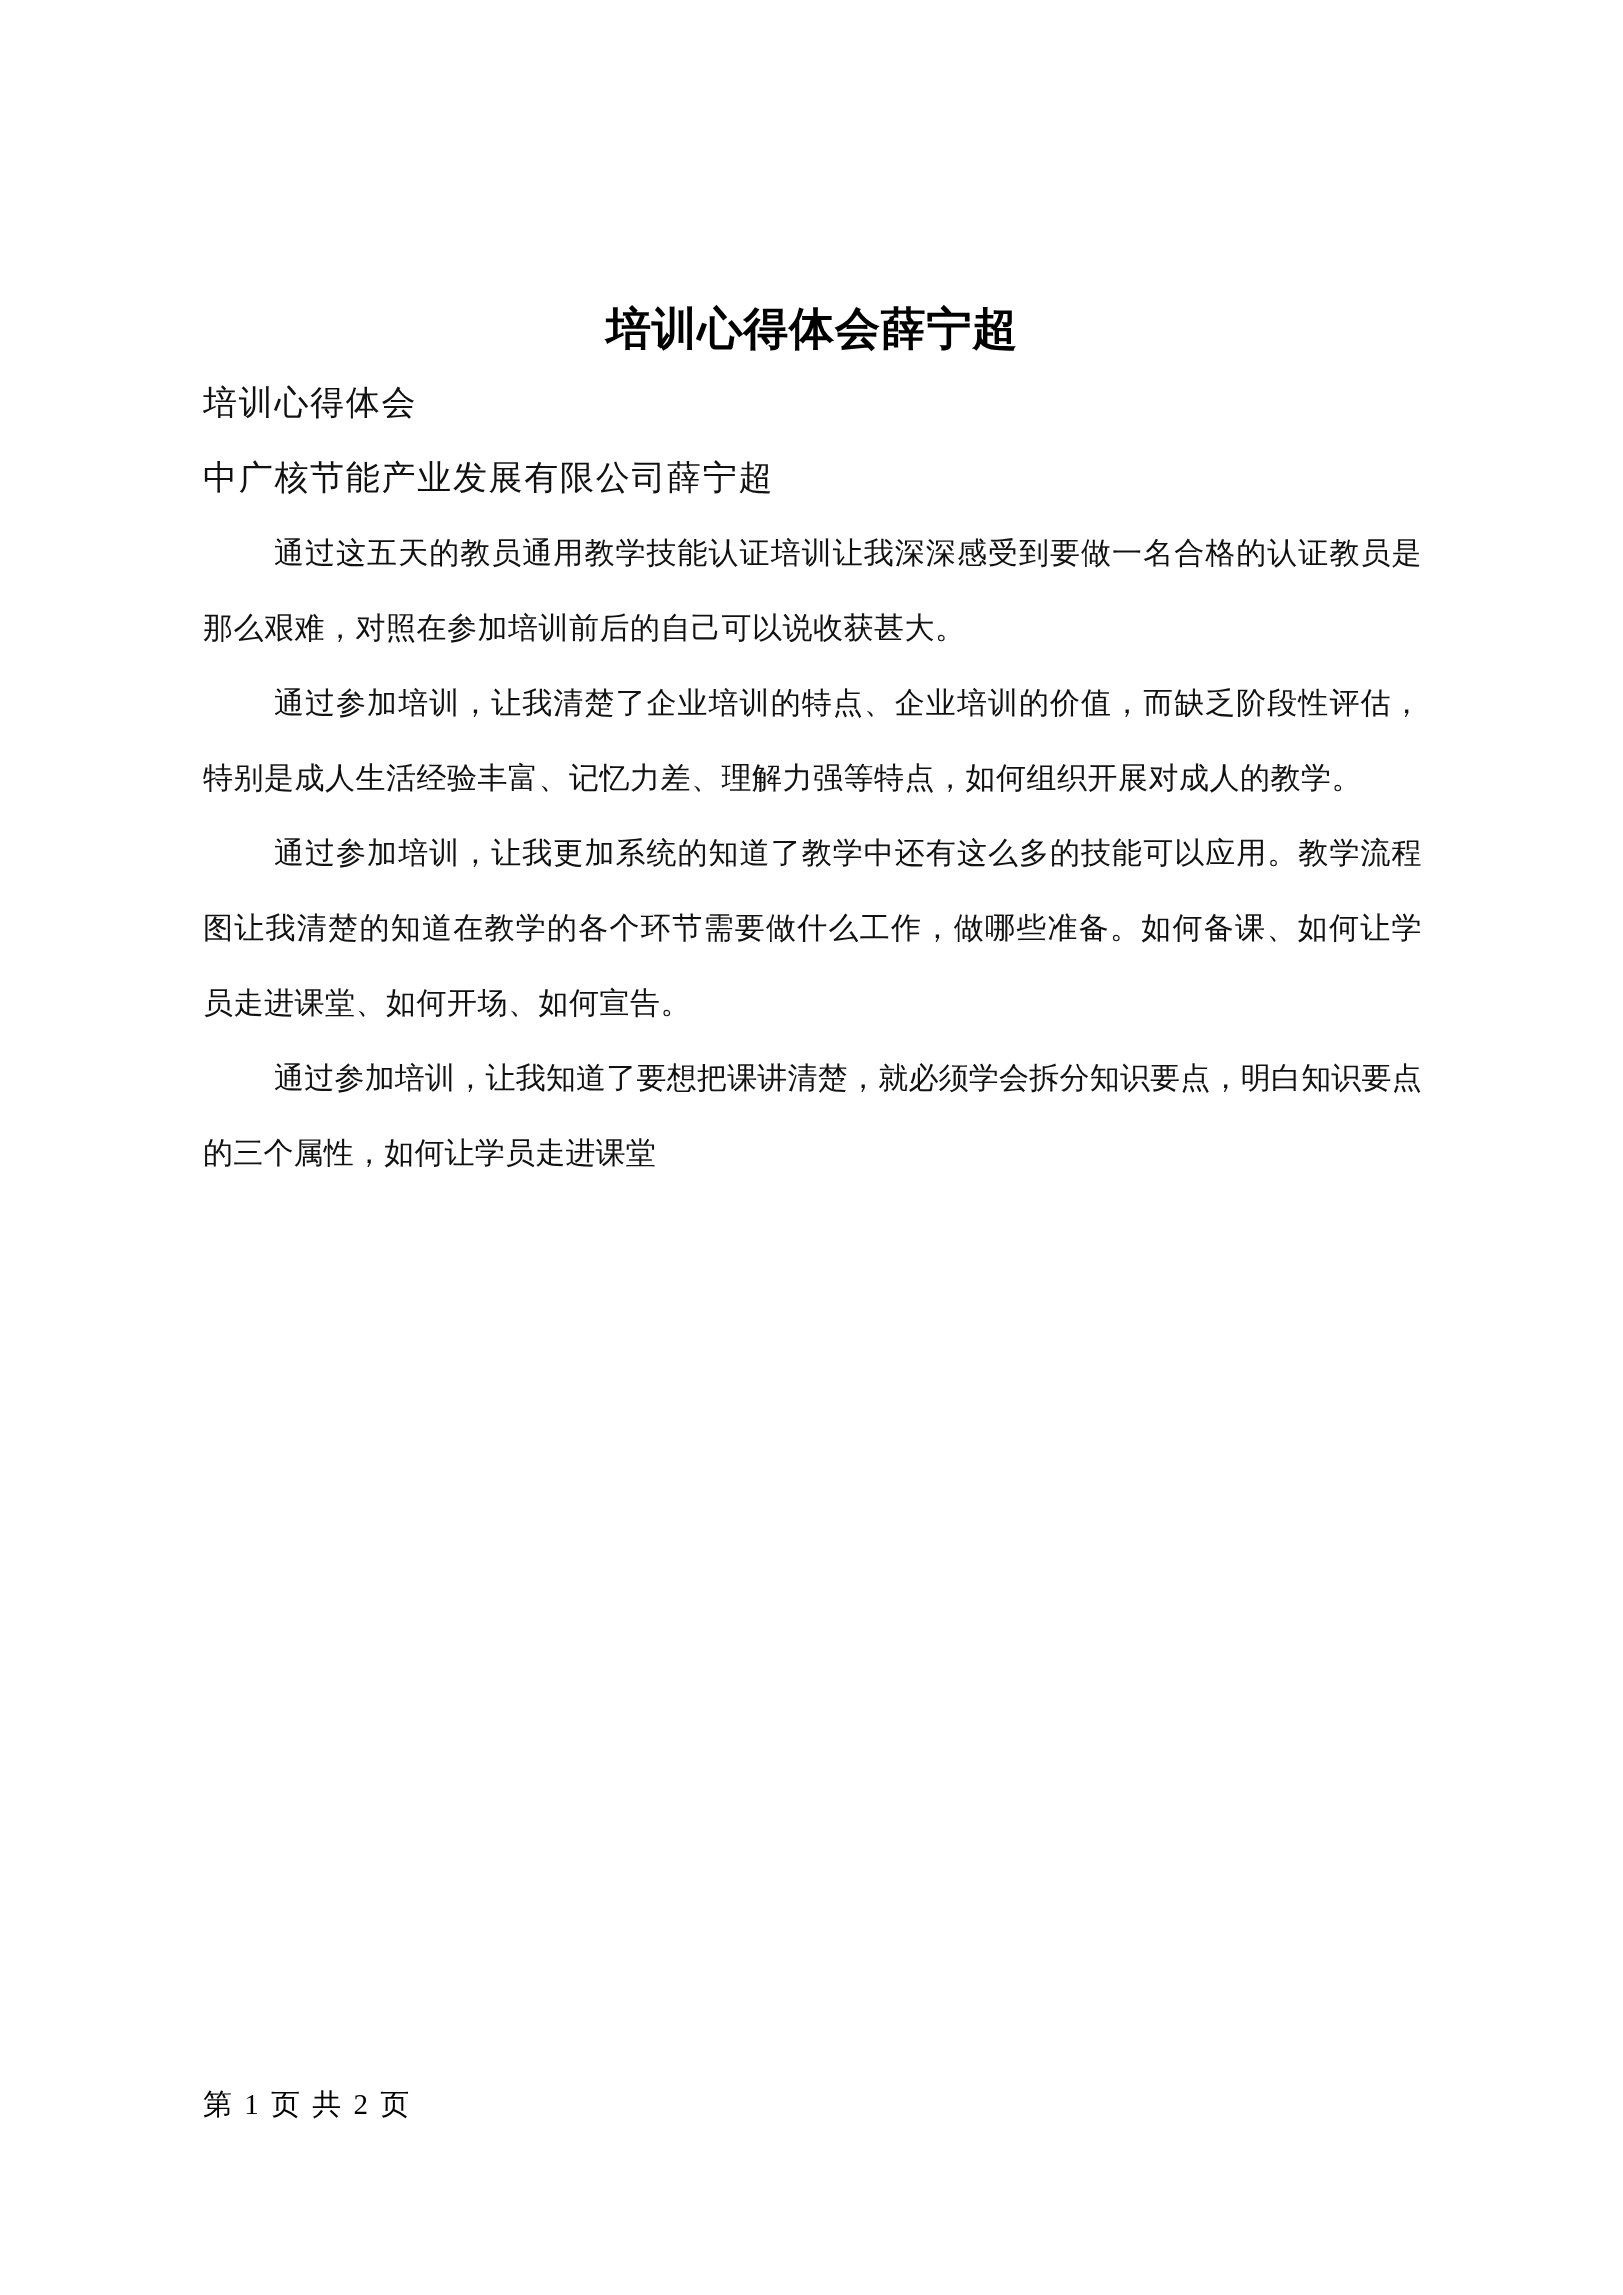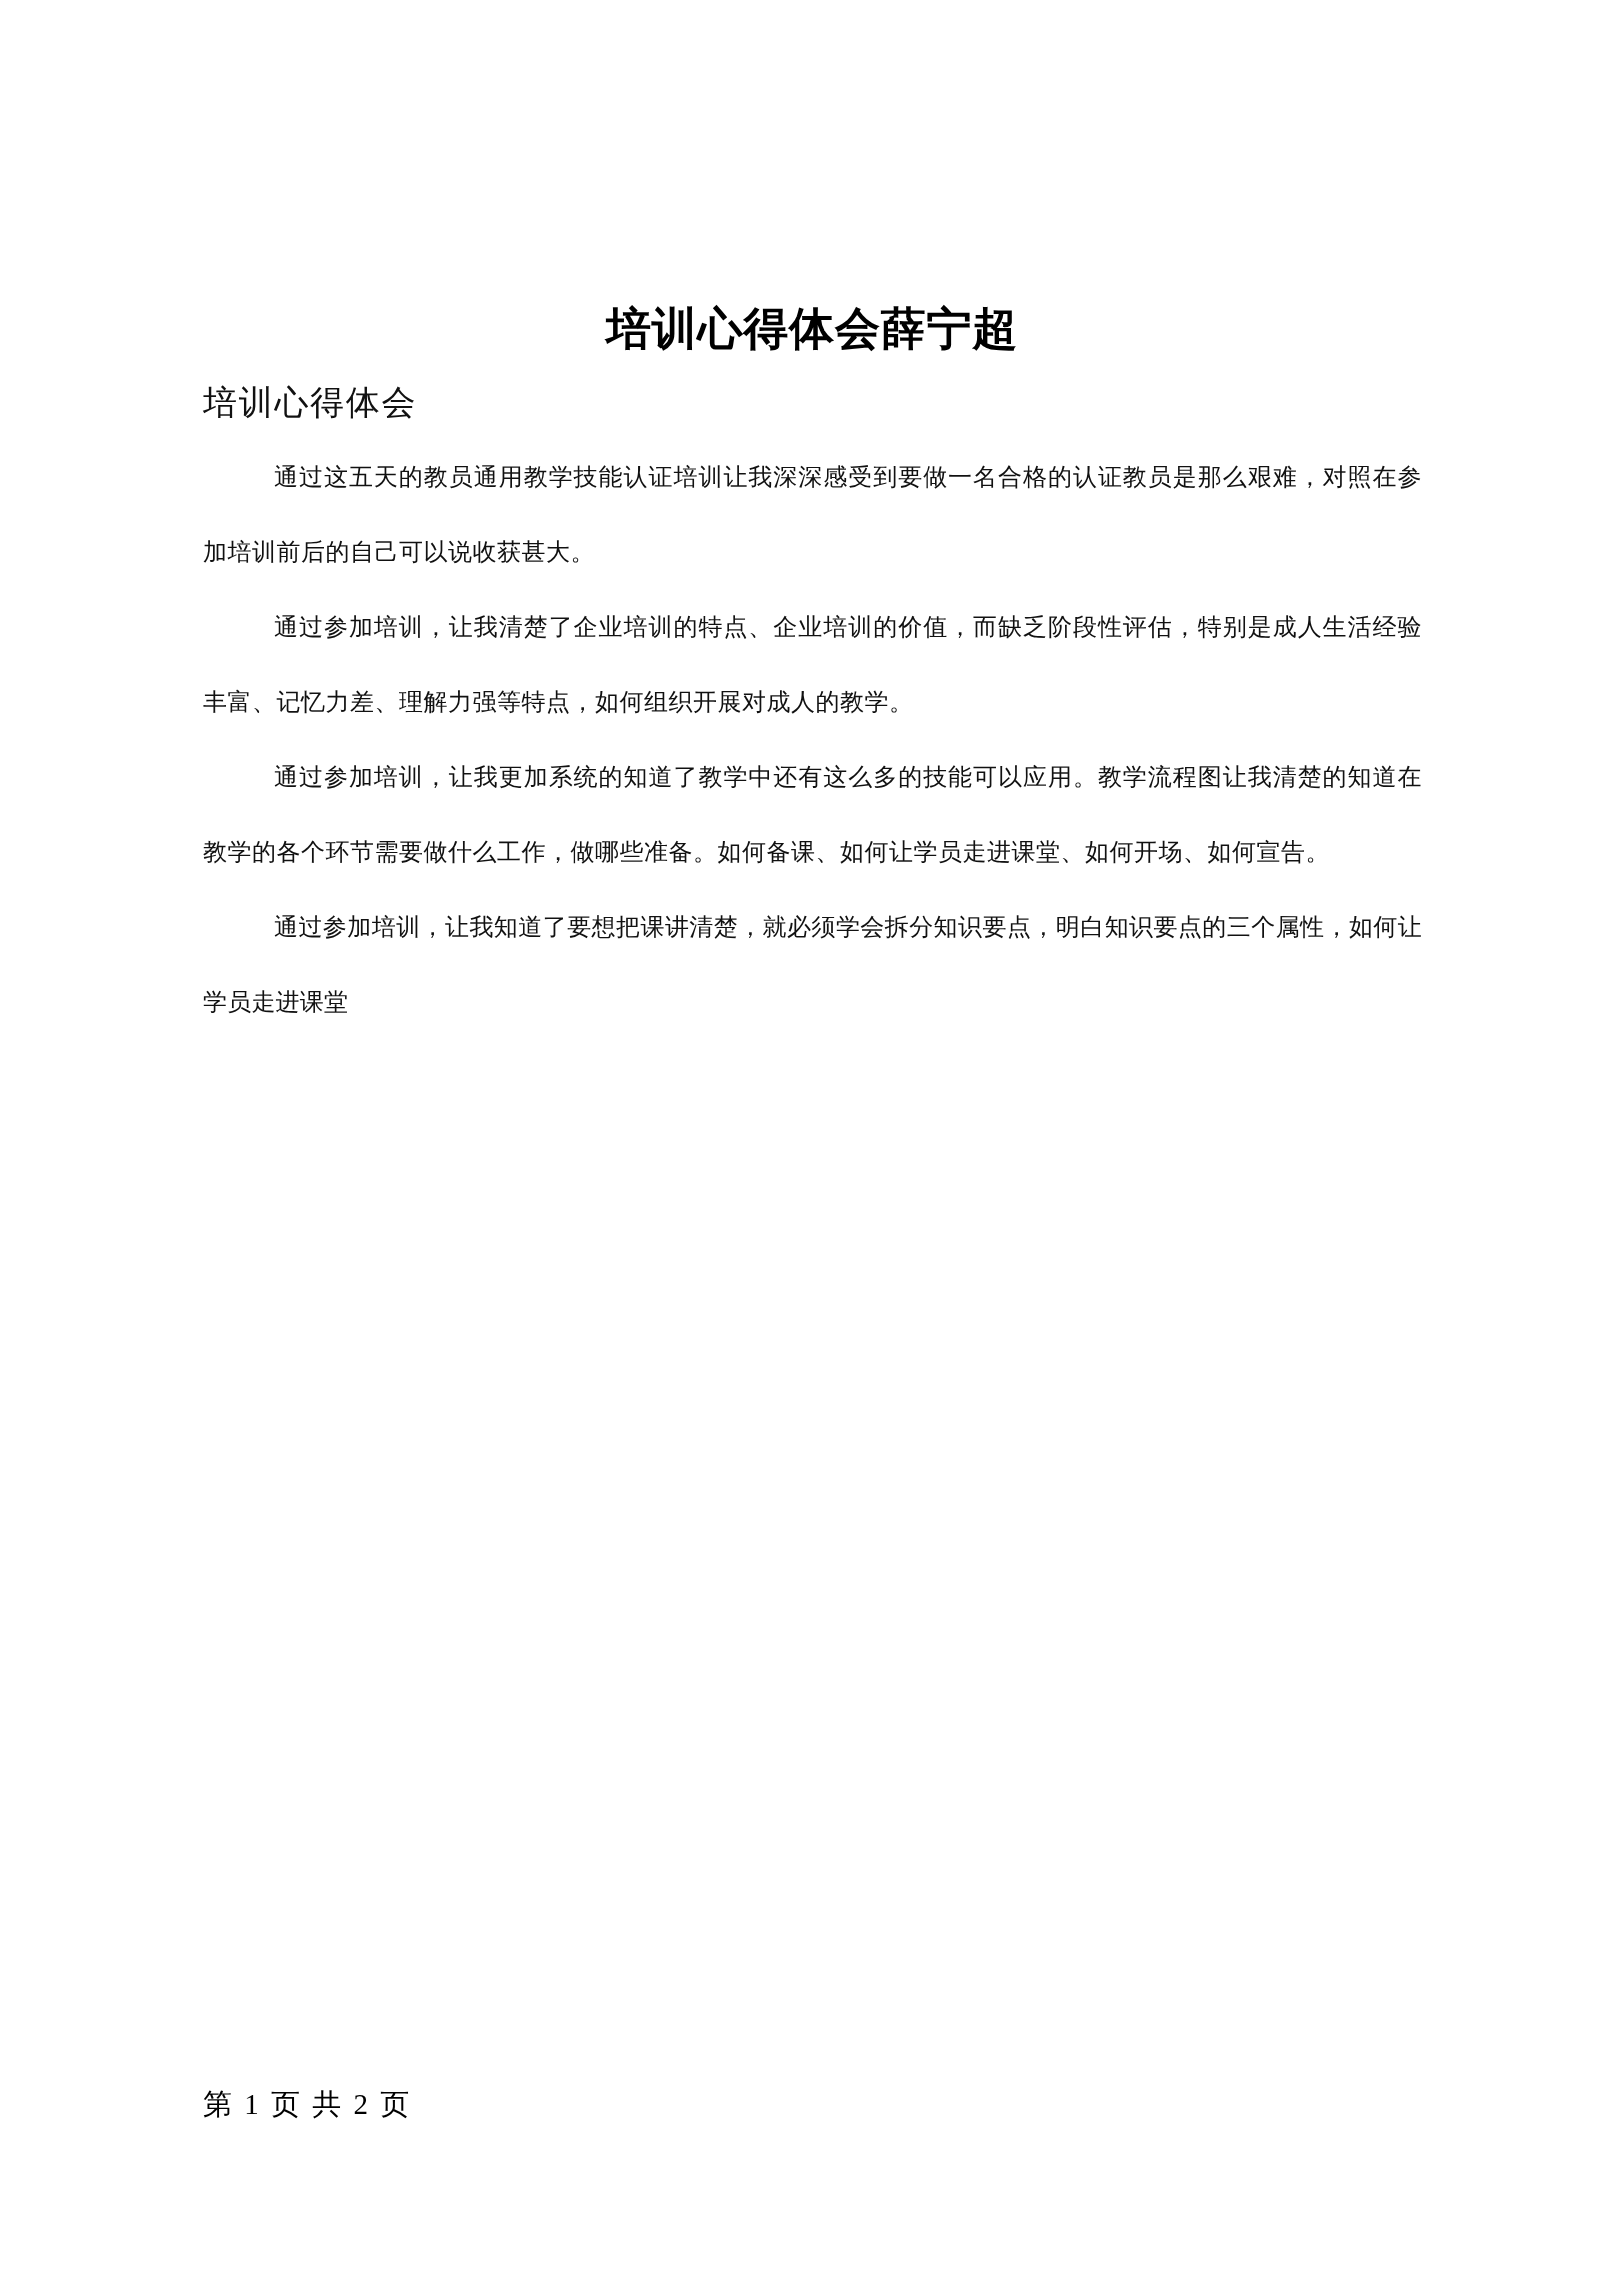--- a/index.html
+++ b/index.html
@@ -44,21 +44,21 @@
   
   .body-block {
     position: absolute;
     left: 203px;
     top: 365px;
     width: 1219px;
   }
 
   .para {
     font-family: "DejaVu Serif", "Liberation Serif", serif;
-    font-size: 24px;
+    font-size: 30px;
     line-height: 75px;
     color: #111111;
     text-align: justify;
     text-justify: inter-character;
     letter-spacing: 0.5px;
     margin: 0;
     word-break: break-all;
   }
 
   .para.indent {
@@ -99,20 +99,21 @@
 <body>
 
 <div class="page">
 
   <h1 class="doc-title">培训心得体会薛宁超</h1>
 
   <div class="body-block">
 
     <p class="lead-line">培训心得体会</p>
 
+    <p class="lead-line">中广核节能产业发展有限公司薛宁超</p>
 
     <p class="para indent">通过这五天的教员通用教学技能认证培训让我深深感受到要做一名合格的认证教员是那么艰难，对照在参加培训前后的自己可以说收获甚大。</p>
 
 
     <p class="para indent">通过参加培训，让我清楚了企业培训的特点、企业培训的价值，而缺乏阶段性评估，特别是成人生活经验丰富、记忆力差、理解力强等特点，如何组织开展对成人的教学。</p>
 
     <p class="para indent">通过参加培训，让我更加系统的知道了教学中还有这么多的技能可以应用。教学流程图让我清楚的知道在教学的各个环节需要做什么工作，做哪些准备。如何备课、如何让学员走进课堂、如何开场、如何宣告。</p>
 
     <p class="para indent tight">通过参加培训，让我知道了要想把课讲清楚，就必须学会拆分知识要点，明白知识要点的三个属性，如何让学员走进课堂</p>
 

